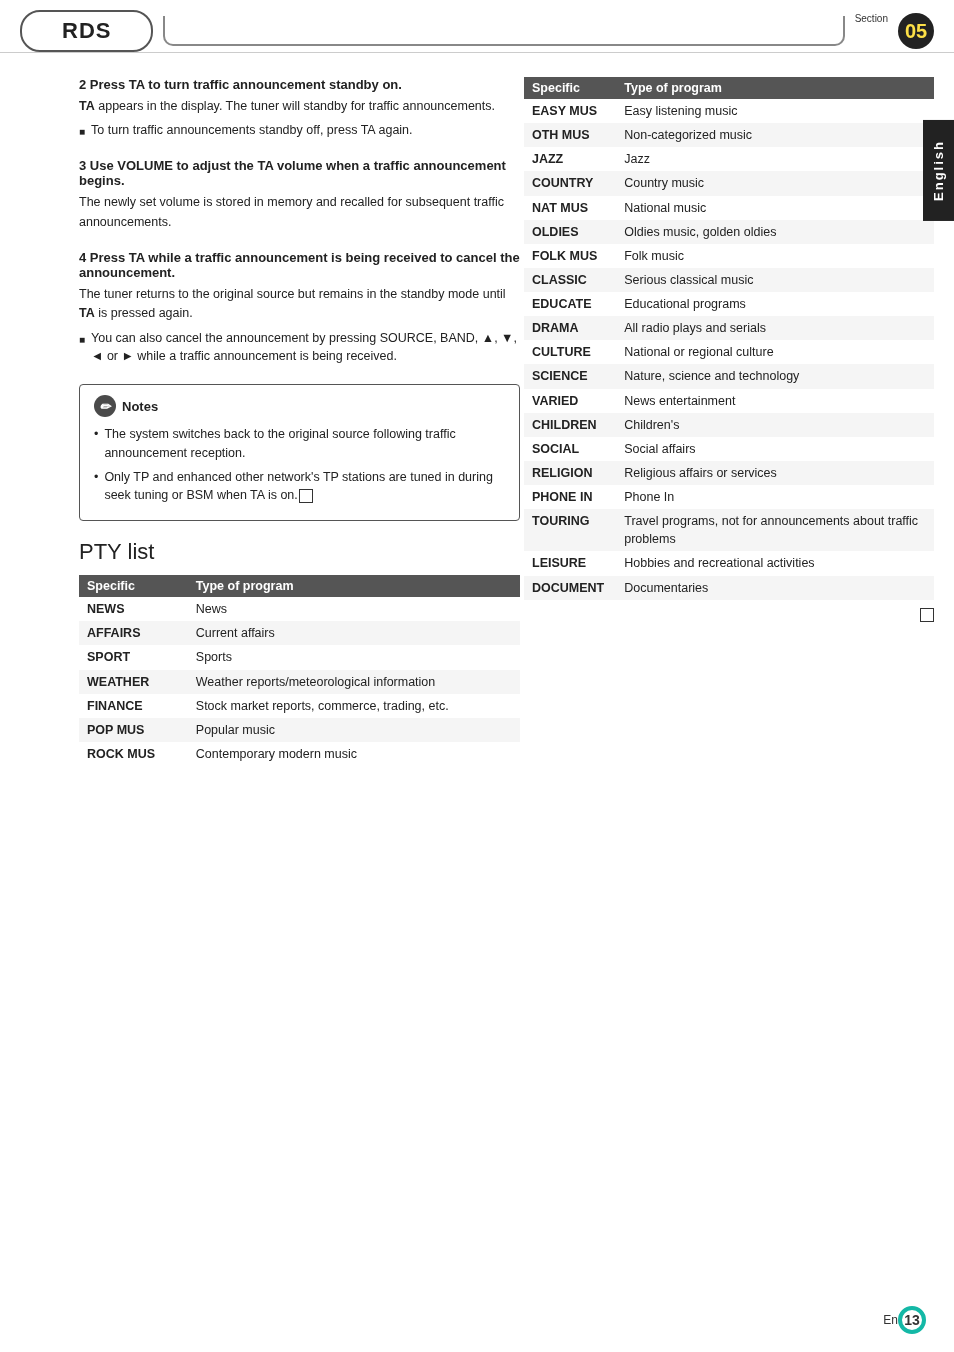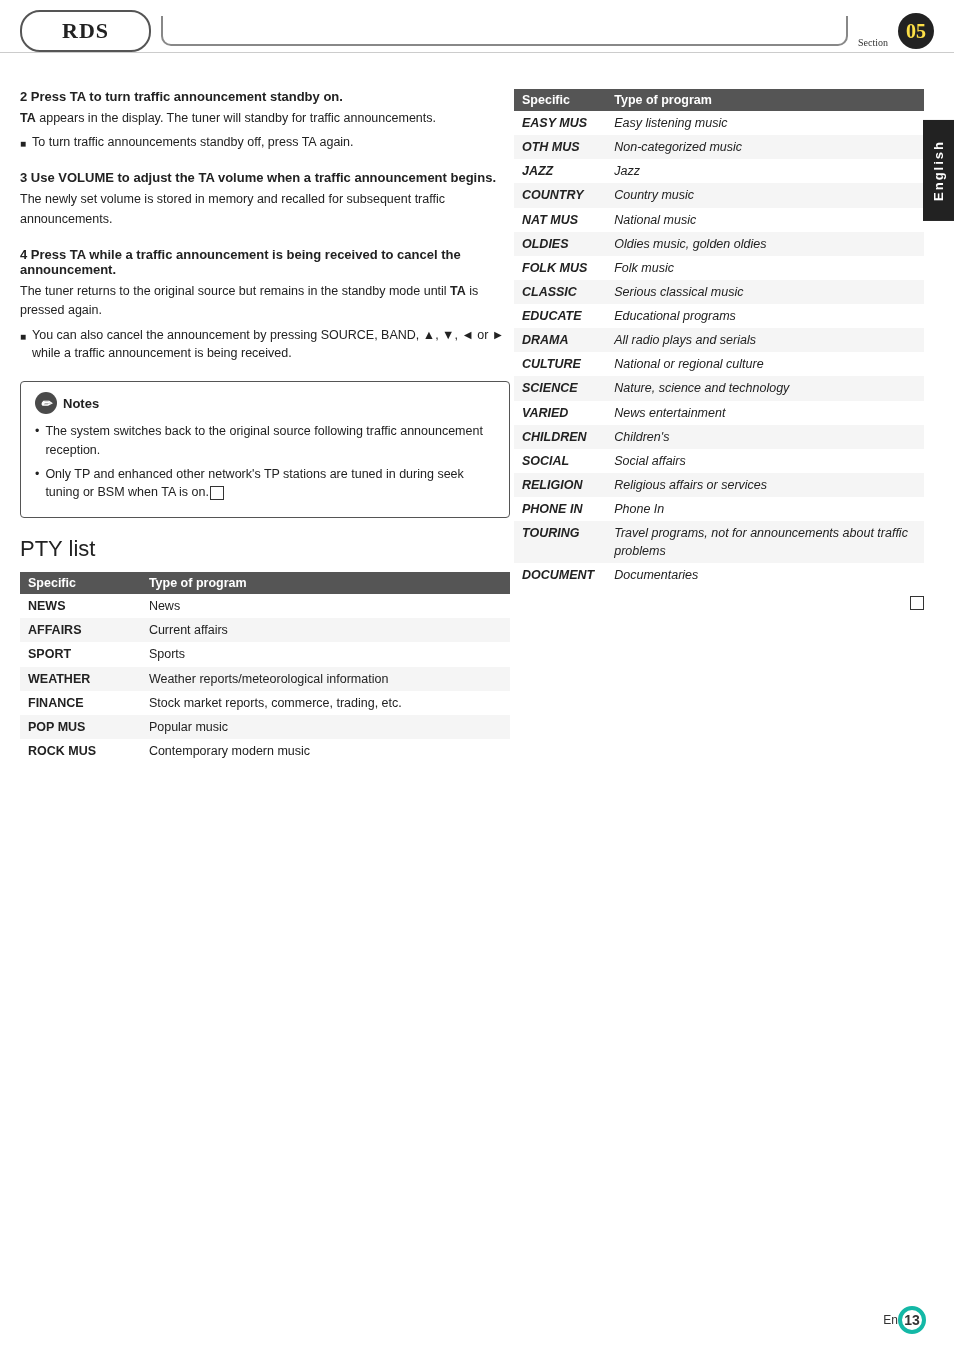--- a/index.html
+++ b/index.html
@@ -13,34 +13,33 @@
       position: relative;
     }
 
     
     .header {
       display: flex;
       align-items: center;
       justify-content: space-between;
       padding: 10px 20px 0 20px;
       border-bottom: 1px solid #ccc;
-      margin-bottom: 16px;
-      font-family: Liberation Serif, serif;
+      margin-bottom: 4px;
     }
     .rds-tab {
       border: 2px solid #555;
       border-radius: 20px;
       padding: 6px 40px;
       font-size: 22px;
       font-weight: bold;
       letter-spacing: 1px;
     }
     .header-right {
       display: flex;
-      align-items: flex-end;
+      align-items: flex-start;
       gap: 10px;
     }
     .header-middle {
       flex: 1;
       border-bottom: 2px solid #888;
       height: 30px;
       margin: 0 10px;
       border-radius: 0 0 10px 10px;
       border: 2px solid #888;
       border-top: none;
@@ -76,22 +75,23 @@
       transform: rotate(180deg);
       padding: 20px 8px;
       font-size: 13px;
       font-weight: bold;
       letter-spacing: 2px;
     }
 
     
     .main-content {
       display: flex;
-      padding: 20px 20px 20px 20px;
+      padding: 20px 20px 20px 32px;
       gap: 4px;
+      margin-left: 47px;
     }
 
     .left-column {
       flex: 1;
       max-width: 490px;
     }
 
     .right-column {
       flex: 1;
       max-width: 410px;
@@ -228,21 +228,20 @@
     }
     .right-table thead th {
       padding: 4px 8px;
       text-align: left;
       font-weight: bold;
     }
     .right-table tbody tr td {
       padding: 3px 8px;
       vertical-align: top;
       line-height: 1.45;
-      font-style: italic;
     }
     .right-table tbody tr td:first-child {
       font-weight: bold;
       white-space: nowrap;
       padding-right: 12px;
     }
     .right-table tbody tr:nth-child(even) {
       background: #f5f5f5;
     }
 
@@ -474,20 +473,24 @@
           </tr>
           <tr>
             <td>PHONE IN</td>
             <td>Phone In</td>
           </tr>
           <tr>
             <td>TOURING</td>
             <td>Travel programs, not for announcements about traffic problems</td>
           </tr>
           <tr>
+            <td>LEISURE</td>
+            <td>Hobbies and recreational activities</td>
+          </tr>
+          <tr>
             <td>DOCUMENT</td>
             <td>Documentaries</td>
           </tr>
         </tbody>
     </table>
     <span class="note-sq"></span>
   </div>
 
 </div>
 

